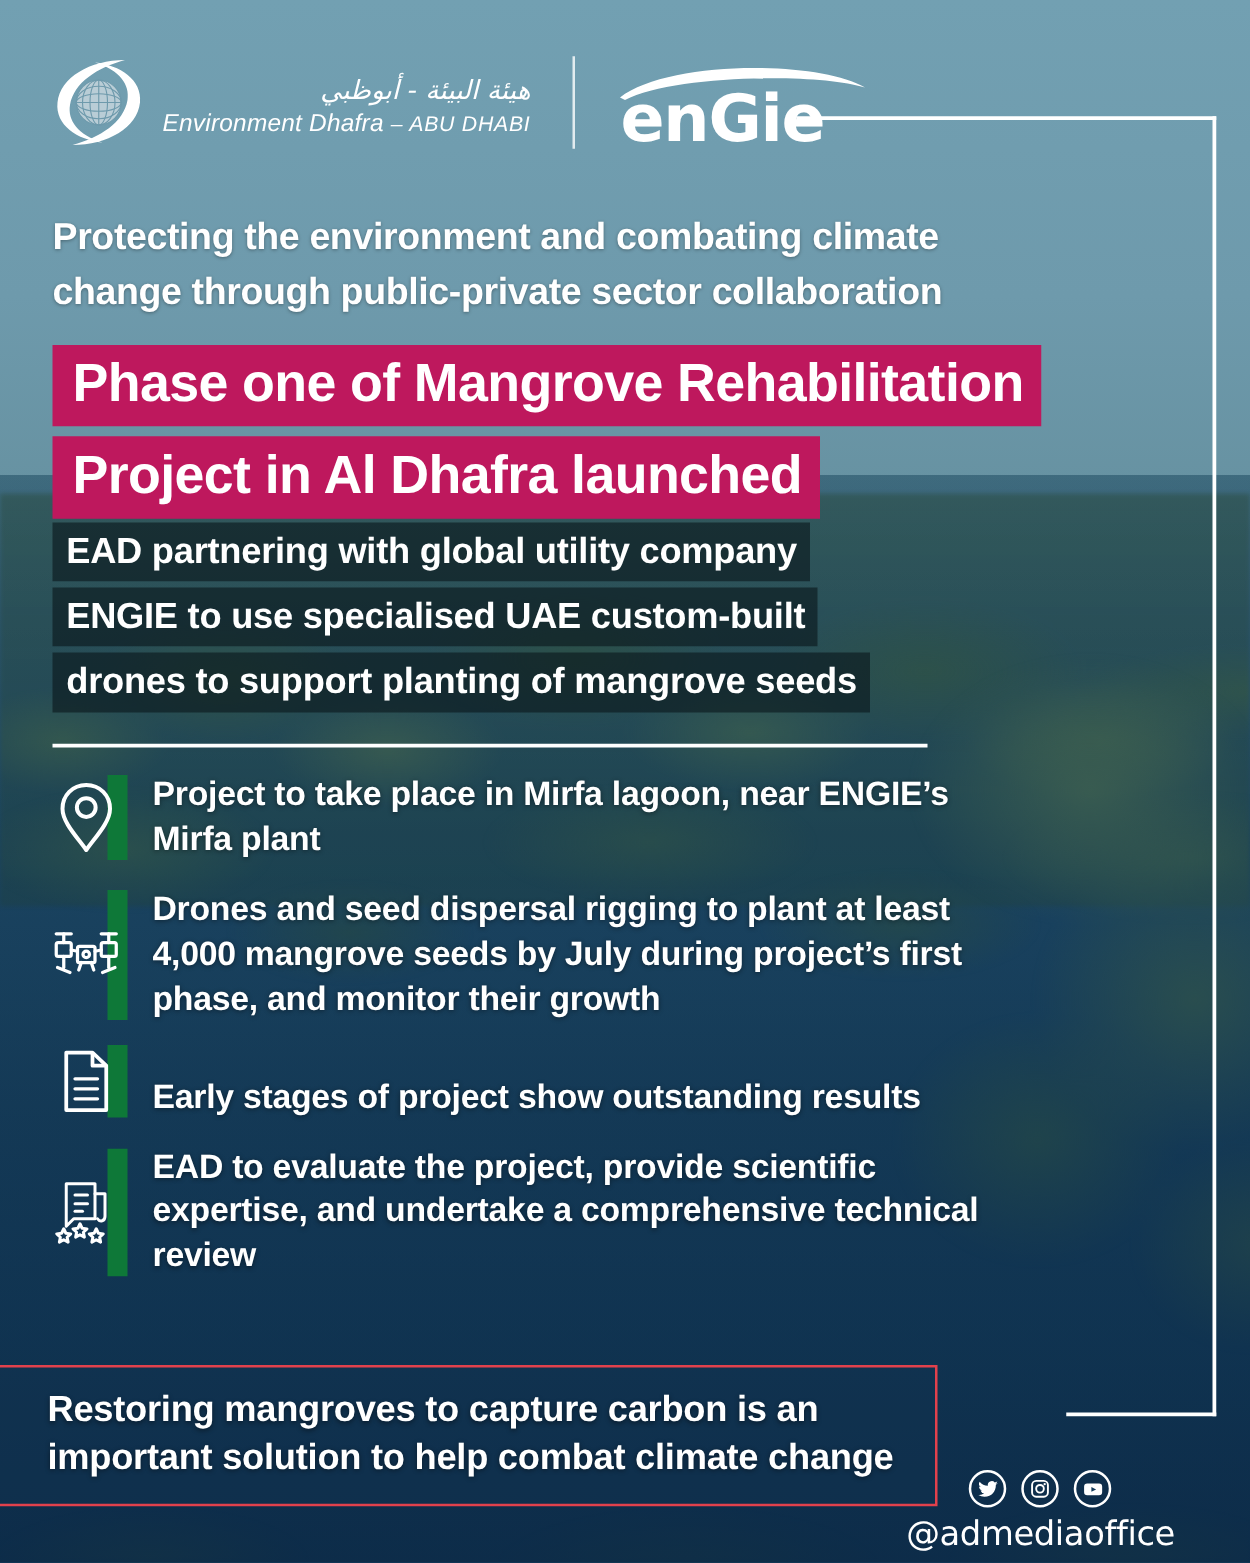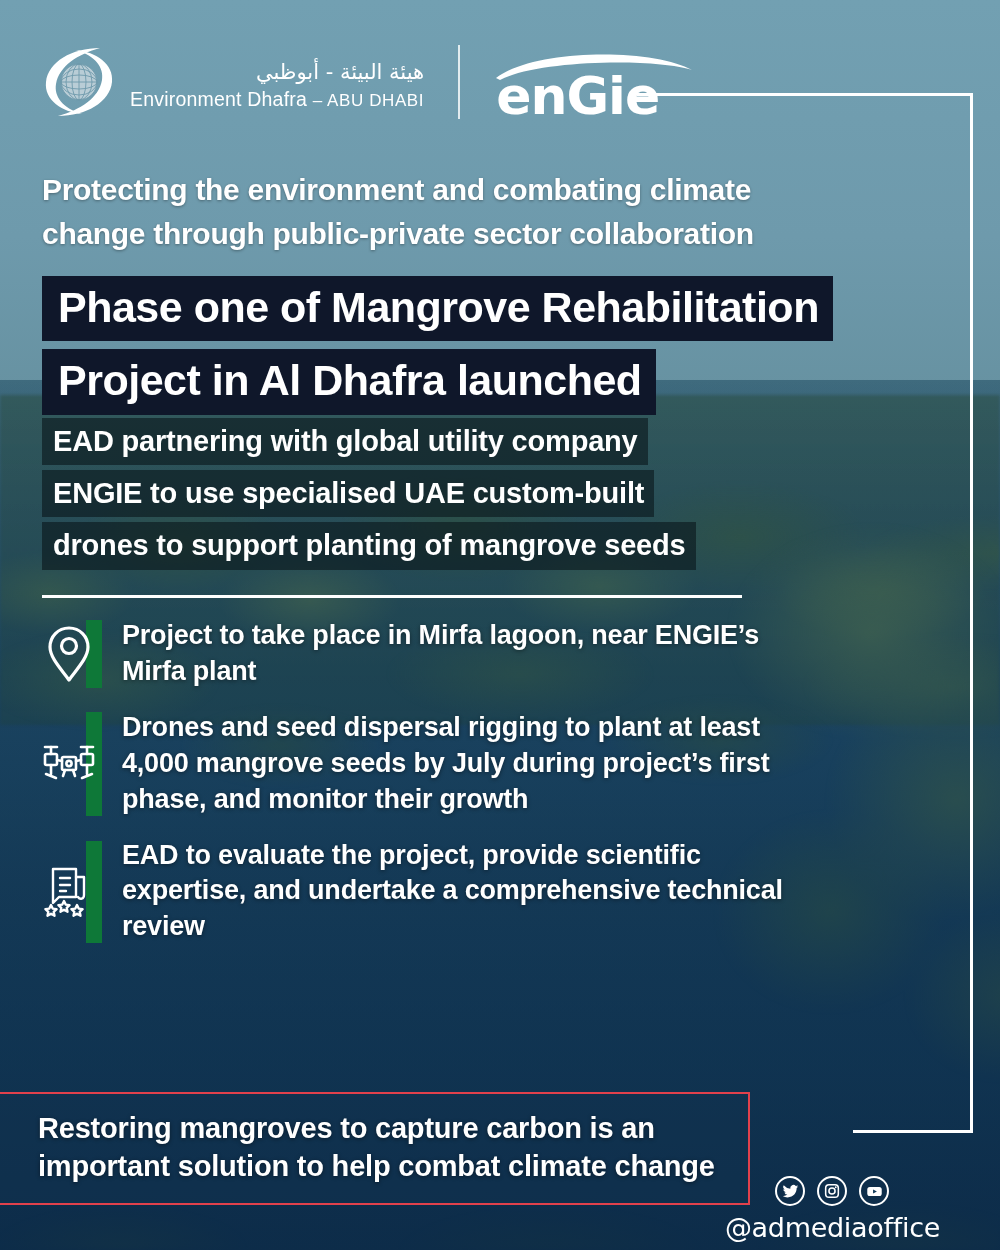--- a/index.html
+++ b/index.html
@@ -97,21 +97,21 @@
   .frame-br {
     position: absolute;
     right: 27px; top: 1130px; width: 120px; height: 3px;
     background: #ffffff;
   }
 
   
   .header { position: absolute; left: 42px; top: 42px; display: flex; align-items: center; }
   .ead-logo { display: flex; align-items: center; gap: 14px; }
   .ead-mark { width: 74px; height: 80px; flex: none; }
-  .ead-text { padding-top: 6px; }
+  .ead-text { padding-top: 6px; font-style: italic; }
   .ead-ar {
     font-size: 21px; color: #fff; text-align: right; letter-spacing: 1px;
     font-family: "DejaVu Sans", sans-serif; direction: rtl; line-height: 1.25;
   }
   .ead-en {
     font-size: 19.5px; color: #fff; letter-spacing: .2px; margin-top: 3px; white-space: nowrap;
   }
   .ead-en .small { font-size: 17px; letter-spacing: .6px; }
 
   .divider-v { width: 2px; height: 74px; background: rgba(255,255,255,.8); margin: 0 34px; }
@@ -131,21 +131,21 @@
     position: absolute; left: 42px; top: 168px; width: 790px;
     font-size: 30px; font-weight: 700; color: #fff; line-height: 1.45;
     letter-spacing: -.3px;
     text-shadow: 0 1px 3px rgba(0,0,0,.35);
   }
 
   
   .headline { position: absolute; left: 42px; top: 276px; width: 900px; }
   .headline .hl-line {
     display: inline-block;
-    background: #0f172a;
+    background: #be185d;
     color: #fff;
     font-size: 43px;
     font-weight: 700;
     letter-spacing: -.5px;
     line-height: 1.1;
     padding: 8px 14px 10px 16px;
     margin-bottom: 8px;
   }
 
   
@@ -318,20 +318,35 @@
             <line x1="44" y1="23" x2="44" y2="32"></line>
             <line x1="39" y1="36" x2="49" y2="32"></line>
             <line x1="22" y1="28" x2="20" y2="34"></line>
             <line x1="30" y1="28" x2="32" y2="34"></line>
           </g>
         </svg>
       </div>
       <div class="bullet-text">Drones and seed dispersal rigging to plant at least 4,000 mangrove seeds by July during project’s first phase, and monitor their growth</div>
     </div>
 
+    <div class="bullet b3">
+      <div class="bullet-icon">
+        <div class="green-bar"></div>
+        <svg width="40" height="52" viewBox="0 0 40 52">
+          <path d="M4 3 H25 L36 13.5 V49 H4 Z" fill="none" stroke="#ffffff" stroke-width="3" stroke-linejoin="round"></path>
+          <path d="M25 3 V13.5 H36" fill="none" stroke="#ffffff" stroke-width="3" stroke-linejoin="round"></path>
+          <g stroke="#ffffff" stroke-width="2.6" stroke-linecap="round">
+            <line x1="11" y1="24" x2="29" y2="24"></line>
+            <line x1="11" y1="32" x2="29" y2="32"></line>
+            <line x1="11" y1="40" x2="29" y2="40"></line>
+          </g>
+        </svg>
+      </div>
+      <div class="bullet-text">Early stages of project show outstanding results</div>
+    </div>
 
     <div class="bullet b4">
       <div class="bullet-icon">
         <div class="green-bar"></div>
         <svg width="52" height="58" viewBox="0 0 52 58">
           <g fill="none" stroke="#ffffff" stroke-width="2.4" stroke-linejoin="round" stroke-linecap="round">
             <path d="M10 6 H33 V34 H16 L10 40 Z"></path>
             <path d="M33 14 H41 V32 C41 36 37 37 35 34"></path>
             <line x1="17" y1="15" x2="27" y2="15"></line>
             <line x1="17" y1="22" x2="27" y2="22"></line>

